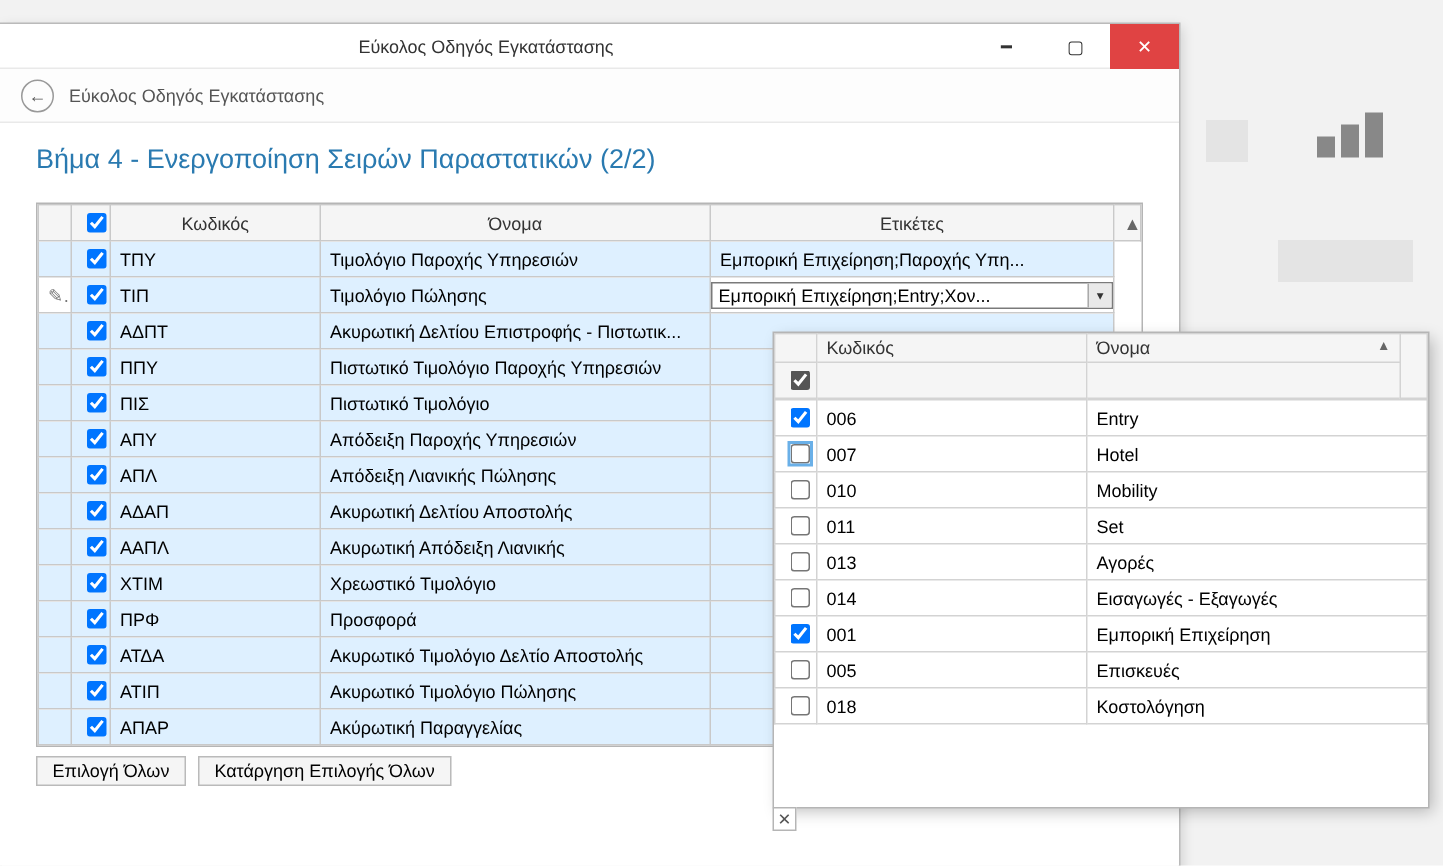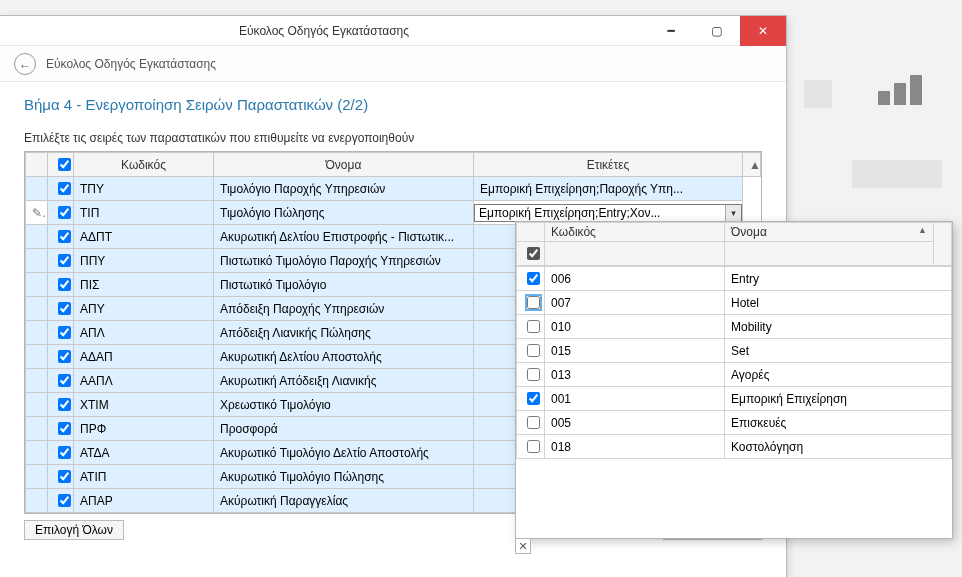--- a/index.html
+++ b/index.html
@@ -23,21 +23,21 @@
   .titlebar .controls { display:flex; }
   .titlebar .btn { width: 46px; height:30px; display:flex; align-items:center; justify-content:center; color:#333;}
   .titlebar .btn.close { background:#e04343; color:#fff; }
 
   
   .crumb { height: 36px; display:flex; align-items:center; gap:10px; padding:0 14px; border-bottom:1px solid #e9e9e9; background:#fdfdfd;}
   .crumb .back { width:22px;height:22px;border:1px solid #999;border-radius:50%;display:flex;align-items:center;justify-content:center;color:#555;}
   .crumb span.text { color:#555; }
 
   .content { flex:1; padding: 14px 24px 0 24px; display:flex; flex-direction:column; overflow:hidden;}
-  .step { color:#2a7ab0; font-size:15px; margin-bottom:18px; }
+  .step { color:#2a7ab0; font-size:18px; margin-bottom:18px; }
   .hint { color:#333; margin-bottom:6px; }
 
   .grid-wrap { border:1px solid #b5b5b5; flex:0 0 auto; }
   table.main { border-collapse:collapse; width:100%; table-layout:fixed; }
   table.main th, table.main td { border:1px solid #c9c9c9; padding:2px 6px; height:20px; white-space:nowrap; overflow:hidden; text-overflow:ellipsis; background:#fff; }
   table.main th { background:#f5f5f5; font-weight:normal; text-align:center; color:#333;}
   table.main td { background:#def0ff; }
   table.main td.editcell { background:#fff; }
   .edit-marker { width:18px; text-align:center; color:#777; }
   col.cmarker{width:22px;} col.ccheck{width:26px;} col.ccode{width:140px;} col.cname{width:260px;} col.ctags{width:auto;} col.cscroll{width:18px;}
@@ -91,21 +91,20 @@
   </div>
 
   <div class="crumb">
     <div class="back">←</div>
     <span class="text">Εύκολος Οδηγός Εγκατάστασης</span>
   </div>
 
   <div class="content">
 
     <div class="step">Βήμα 4  - Ενεργοποίηση Σειρών Παραστατικών (2/2)</div>
-    <div class="hint">Επιλέξτε τις σειρές των παραστατικών που επιθυμείτε να ενεργοποιηθούν</div>
 
     <div class="grid-wrap">
       <table class="main">
         <colgroup>
             <col class="cmarker">
             <col class="ccheck">
             <col class="ccode">
             <col class="cname">
             <col class="ctags">
             <col class="cscroll">
@@ -225,20 +224,21 @@
               <td>ΑΠΑΡ</td>
               <td>Ακύρωτική Παραγγελίας</td>
               <td></td>
             </tr>
           </tbody>
       </table>
     </div>
 
     <div class="btnrow">
       <button class="wbtn">Επιλογή Όλων</button>
+      <button class="wbtn">Κατάργηση Επιλογής Όλων</button>
       <span style="flex:1"></span>
       <button class="wbtn">Άνοιγμα Όλων</button>
     </div>
 
 
   </div>
 </div>
 
 <div class="popup">
   <table class="pop">
@@ -280,27 +280,32 @@
             <td>007</td>
             <td>Hotel</td>
           </tr>
           <tr>
             <td style="text-align: center;"><input type="checkbox" class="chk" style=""></td>
             <td>010</td>
             <td>Mobility</td>
           </tr>
           <tr>
             <td style="text-align: center;"><input type="checkbox" class="chk" style=""></td>
-            <td>015</td>
+            <td>011</td>
             <td>Set</td>
           </tr>
           <tr>
             <td style="text-align: center;"><input type="checkbox" class="chk" style=""></td>
             <td>013</td>
             <td>Αγορές</td>
+          </tr>
+          <tr>
+            <td style="text-align: center;"><input type="checkbox" class="chk" style=""></td>
+            <td>014</td>
+            <td>Εισαγωγές - Εξαγωγές</td>
           </tr>
           <tr>
             <td style="text-align: center;"><input type="checkbox" class="chk" checked="" style=""></td>
             <td>001</td>
             <td>Εμπορική Επιχείρηση</td>
           </tr>
           <tr>
             <td style="text-align: center;"><input type="checkbox" class="chk" style=""></td>
             <td>005</td>
             <td>Επισκευές</td>

